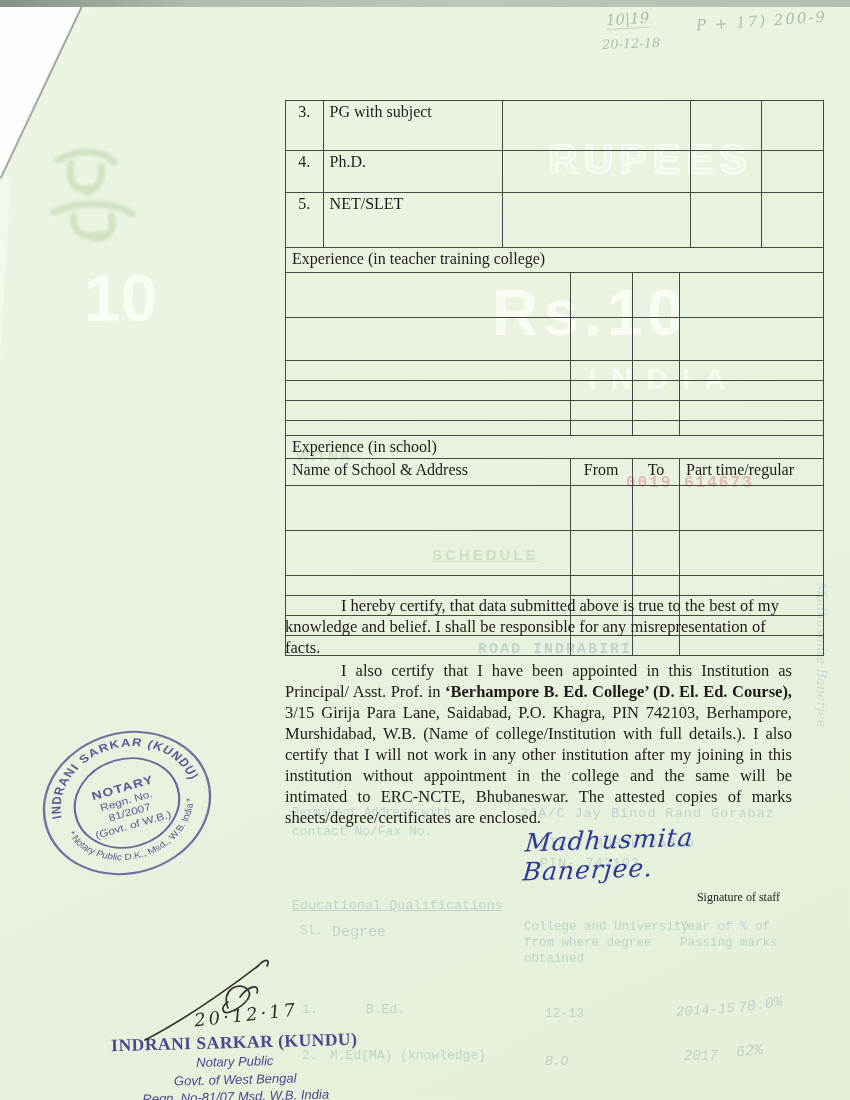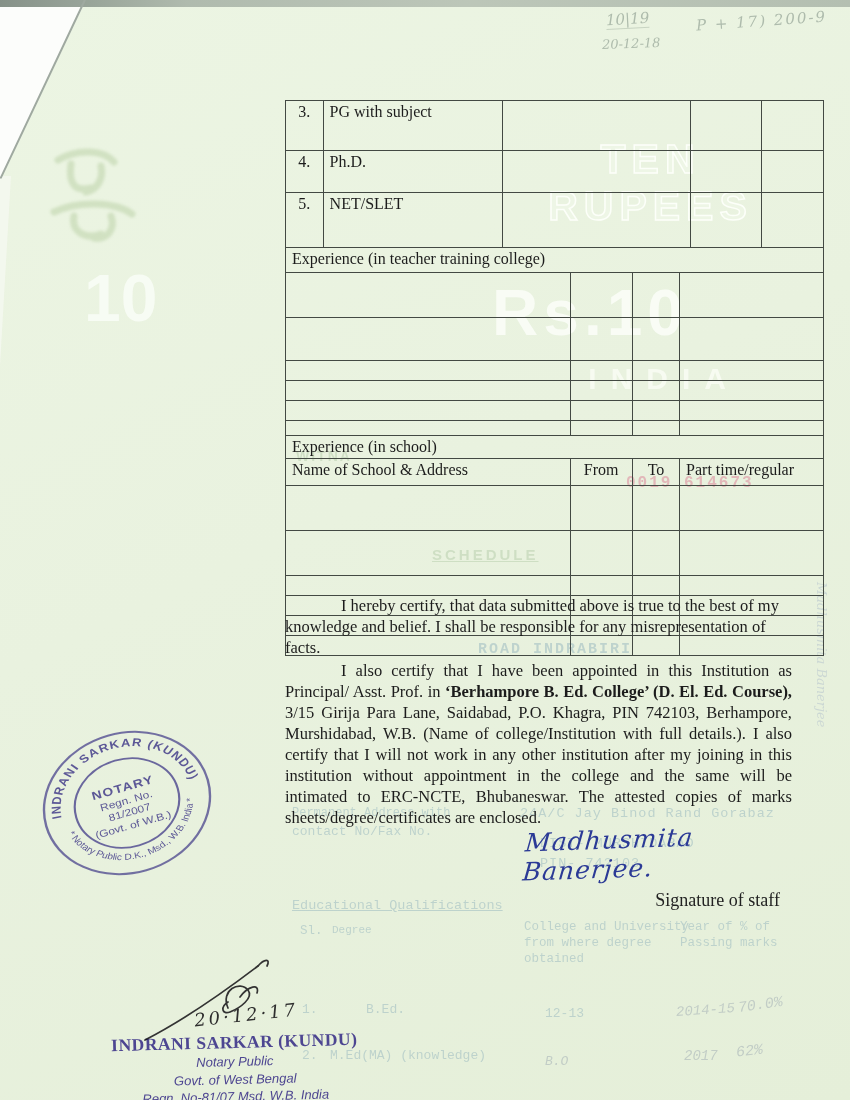--- a/index.html
+++ b/index.html
@@ -43,21 +43,21 @@
   .caption-cell{padding-left:58px;}
   .caption-cell2{padding-left:6px;}
   
   .decl{position:absolute;left:285px;top:596px;width:507px;z-index:2;font-size:16.5px;line-height:1.27;}
   .decl p{margin:0 0 2px 0;text-indent:56px;}
   .decl .just{text-align:justify;}
   
   .sig-block{position:absolute;left:524px;top:824px;width:260px;z-index:3;}
   .sig-name{display:block;font-family:"DejaVu Serif",serif;font-style:italic;font-size:25px;
     color:#2b3a96;letter-spacing:1px;transform:rotate(-2deg) skewX(-7deg);}
-  .sig-label{display:block;text-align:right;padding-right:4px;font-size:18px;margin-top:8px;color:#222;}
+  .sig-label{display:block;text-align:right;padding-right:4px;font-size:12px;margin-top:8px;color:#222;}
   
   .round-stamp{position:absolute;left:52px;top:728px;width:150px;height:150px;z-index:3;
     transform:rotate(-16deg) scaleX(1.2);mix-blend-mode:multiply;opacity:.92;}
   .round-stamp svg{overflow:visible;}
   .rs-text{font-family:"Liberation Sans",sans-serif;fill:#584fa6;}
   
   .flourish{position:absolute;left:140px;top:950px;z-index:3;}
   .hand-date{position:absolute;left:194px;top:1004px;z-index:3;font-family:"DejaVu Serif",serif;
     font-style:italic;font-size:18px;letter-spacing:3px;color:#2e2e2e;transform:rotate(-6deg);}
   
@@ -84,21 +84,20 @@
 <body>
 
 <div class="page">
 
   <div class="scan-edge"></div>
   <div class="corner-white"></div>
   <div class="corner-sliver"></div>
   <div class="corner-edge-line"></div>
 
   <div class="wm wm-ten">
-    <div>TEN</div>
       <div>RUPEES</div>
   </div>
   <div class="wm wm-rs10">Rs.10</div>
   <div class="wm wm-india">INDIA</div>
   <div class="wm wm-10">10</div>
   <div class="wm wm-serial">0019 614673</div>
   <svg class="wm-script" width="100" height="105" viewBox="0 0 100 105">
     <g fill="none" stroke="#bcd2a8" stroke-width="7" stroke-linecap="round">
       <path d="M12,20 C32,8 58,10 68,22"></path>
         <path d="M25,24 C22,45 30,52 45,48"></path>
@@ -117,21 +116,21 @@
     <span class="bleed-smudge" style="left:296px;top:448px;font-size:14px;letter-spacing:2px;">WITNA</span>
     <span class="bleed-smudge" style="left:432px;top:546px;font-size:15px;letter-spacing:3px;text-decoration:underline;">SCHEDULE</span>
     <span style="left:478px;top:641px;font-size:15px;font-weight:bold;letter-spacing:2px;">ROAD INDRABIRI</span>
     <span style="left:292px;top:806px;font-size:12px;">Permanent Address with</span>
     <span style="left:292px;top:824px;font-size:13px;">contact No/Fax No.</span>
     <span style="left:520px;top:806px;font-size:13.5px;letter-spacing:1px;">24A/C Jay Binod Rand Gorabaz</span>
     <span style="left:540px;top:836px;font-size:13.5px;letter-spacing:1px;">DIST- MURSHIDABAD</span>
     <span style="left:540px;top:856px;font-size:13.5px;letter-spacing:1px;">PIN- 742103</span>
     <span style="left:292px;top:898px;font-size:13.5px;text-decoration:underline;">Educational Qualifications</span>
     <span style="left:300px;top:924px;font-size:12.5px;">Sl.</span>
-    <span style="left:332px;top:924px;font-size:11px;text-align:right;">Degree</span>
+    <span style="left:332px;top:924px;font-size:15px;text-align:right;">Degree</span>
     <span style="left:524px;top:920px;font-size:12.5px;">College and University</span>
     <span style="left:524px;top:936px;font-size:12.5px;">from where degree</span>
     <span style="left:524px;top:952px;font-size:12.5px;">obtained</span>
     <span style="left:680px;top:920px;font-size:12.5px;">Year of</span>
     <span style="left:680px;top:936px;font-size:12.5px;">Passing</span>
     <span style="left:740px;top:920px;font-size:12.5px;">% of</span>
     <span style="left:740px;top:936px;font-size:12.5px;">marks</span>
     <span style="left:302px;top:1002px;font-size:13px;">1.</span>
     <span style="left:330px;top:1002px;font-size:13px;margin-left:36px;">B.Ed.</span>
     <span style="left:545px;top:1006px;font-size:13px;">12-13</span>

